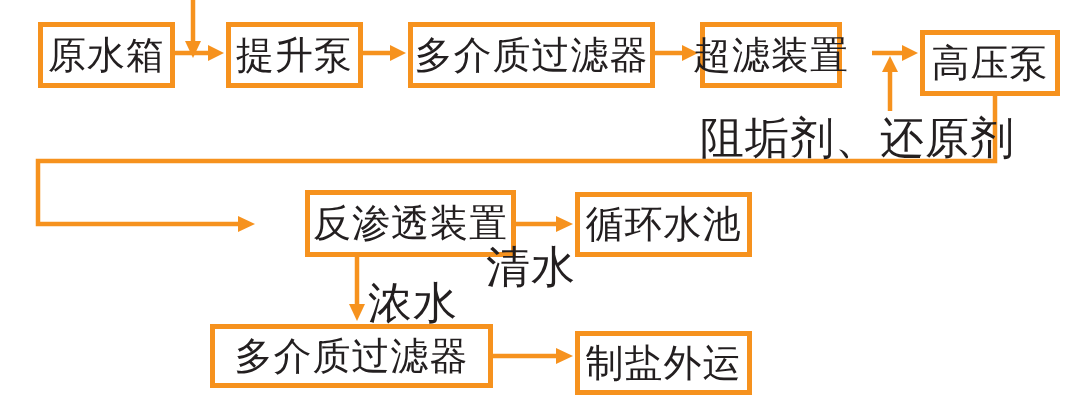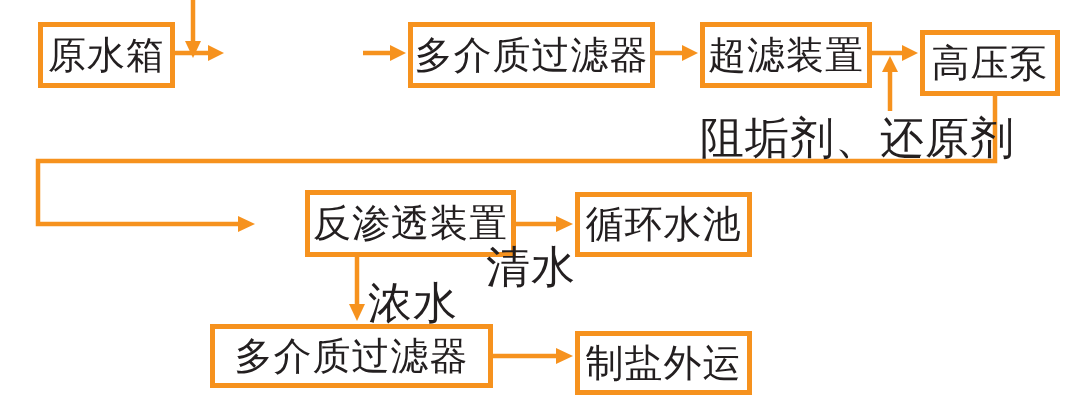--- a/index.html
+++ b/index.html
@@ -92,24 +92,25 @@
     </g>
 
     <g>
       <path class="wire" d="M493,356 L558,356"></path>
       <polygon class="head" points="556,348 556,364 573,356"></polygon>
     </g>
   </svg>
 
   <div class="node" style="left:38px;top:22px;width:137px;height:66px;">原水箱</div>
 
+  <div class="node" style="left:226px;top:22px;width:137px;height:66px;">提升泵</div>
 
   <div class="node" style="left:408px;top:22px;width:247px;height:66px;">多介质过滤器</div>
 
-  <div class="node" style="left:700px;top:22px;width:172px;height:66px;">超滤装置</div>
+  <div class="node" style="left:700px;top:22px;width:142px;height:66px;">超滤装置</div>
 
   <div class="node" style="left:920px;top:30px;width:140px;height:66px;">高压泵</div>
 
   <div class="node" style="left:257px;top:190px;width:211px;height:67px;margin-left:48px;">反渗透装置</div>
 
   <div class="node" style="left:575px;top:192px;width:177px;height:65px;">循环水池</div>
 
   <div class="node" style="left:210px;top:324px;width:283px;height:64px;">多介质过滤器</div>
 
   <div class="node" style="left:575px;top:331px;width:177px;height:64px;">制盐外运</div>

